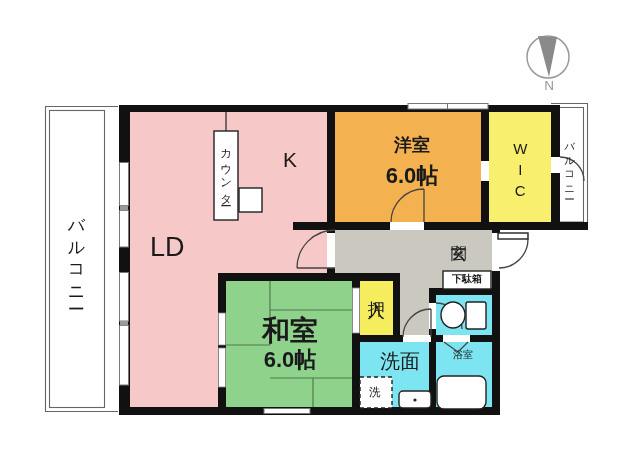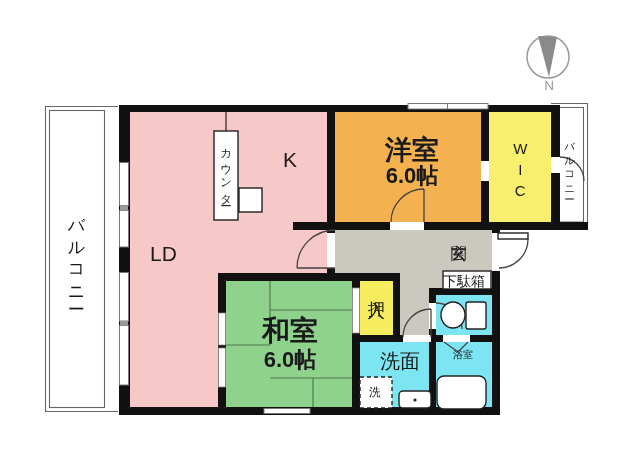--- a/index.html
+++ b/index.html
@@ -127,26 +127,26 @@
     <g>
       <circle cx="548" cy="57" r="21" fill="#ffffff" stroke-width="1.5" stroke="#9a9a9a"></circle>
       <polygon points="538,36 557,37 549,77" fill="#8a8a8a"></polygon>
     </g>
   </svg>
 
   <div class="lbl vert" style="left:67px;top:206px;font-size:17px;letter-spacing:4px;">バルコニー</div>
   <div class="lbl vert" style="left:564px;top:134px;font-size:10.5px;letter-spacing:3px;">バルコニー</div>
   <div class="lbl vert" style="left:220px;top:140px;font-size:11.5px;letter-spacing:2px;">カウンター</div>
   <div class="lbl" style="left:283px;top:149px;font-size:21px;">K</div>
-  <div class="lbl" style="left:150px;top:243px;font-size:21px;font-weight:500;">LD</div>
-  <div class="lbl ctr" style="left:352px;top:136px;width:120px;font-size:27px;font-weight:600;">洋室</div>
+  <div class="lbl" style="left:150px;top:233px;font-size:27px;font-weight:500;">LD</div>
+  <div class="lbl ctr" style="left:352px;top:136px;width:120px;font-size:18px;font-weight:600;">洋室</div>
   <div class="lbl ctr" style="left:352px;top:164px;width:120px;font-size:22px;font-weight:600;">6.0帖</div>
   <div class="lbl vert" style="left:512px;top:140px;font-size:15px;letter-spacing:4px;font-weight:500;">WIC</div>
   <div class="lbl ctr" style="left:230px;top:316px;width:120px;font-size:28px;font-weight:600;">和室</div>
   <div class="lbl ctr" style="left:230px;top:348px;width:120px;font-size:22px;font-weight:600;">6.0帖</div>
   <div class="lbl vert" style="left:367px;top:287px;font-size:17px;letter-spacing:1px;">押入</div>
   <div class="lbl vert" style="left:450px;top:231px;font-size:16px;letter-spacing:2px;">玄関</div>
-  <div class="lbl ctr" style="left:443px;top:274px;width:29px;font-size:14px;">下駄箱</div>
+  <div class="lbl ctr" style="left:443px;top:274px;width:48px;font-size:10px;font-weight:bold;">下駄箱</div>
   <div class="lbl ctr" style="left:376px;top:351px;width:48px;font-size:20px;">洗面</div>
   <div class="lbl" style="left:369px;top:386px;font-size:11.5px;">洗</div>
   <div class="lbl ctr" style="left:438px;top:350px;width:50px;font-size:10px;">浴室</div>
   <div class="lbl ctr" style="left:541px;top:79px;width:16px;font-size:13.5px;color:#9a9a9a;">N</div>
 </div>
 
 </body></html>

